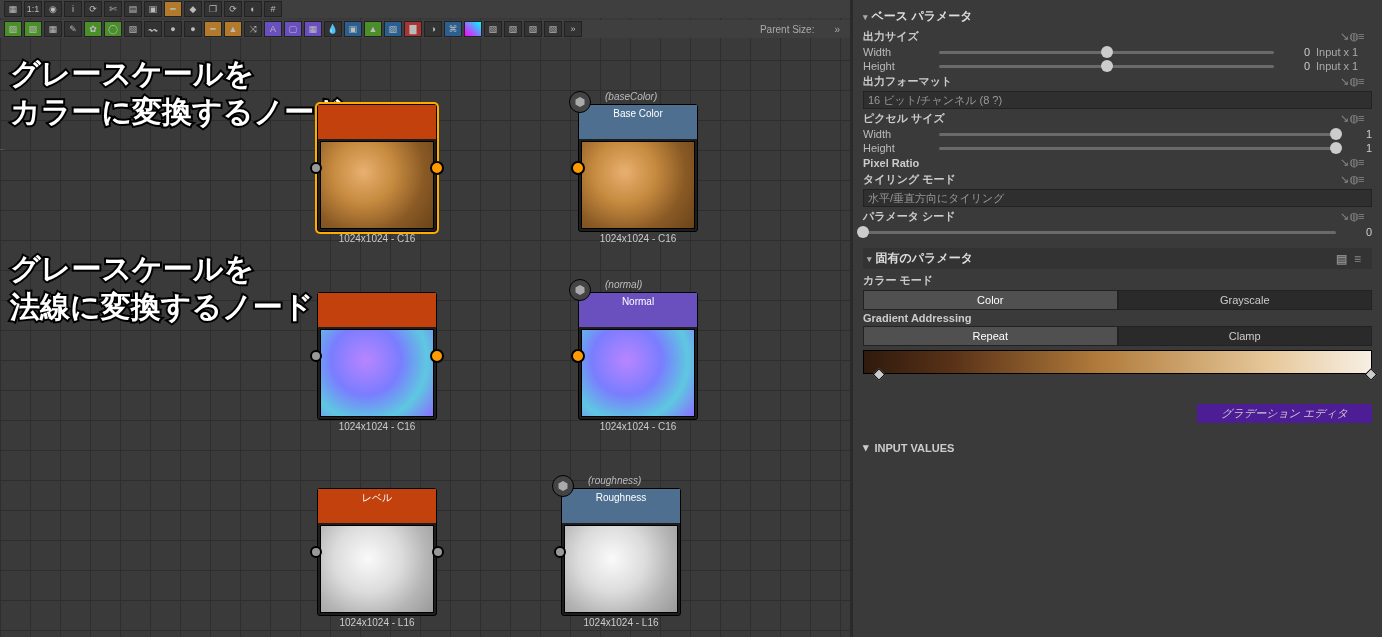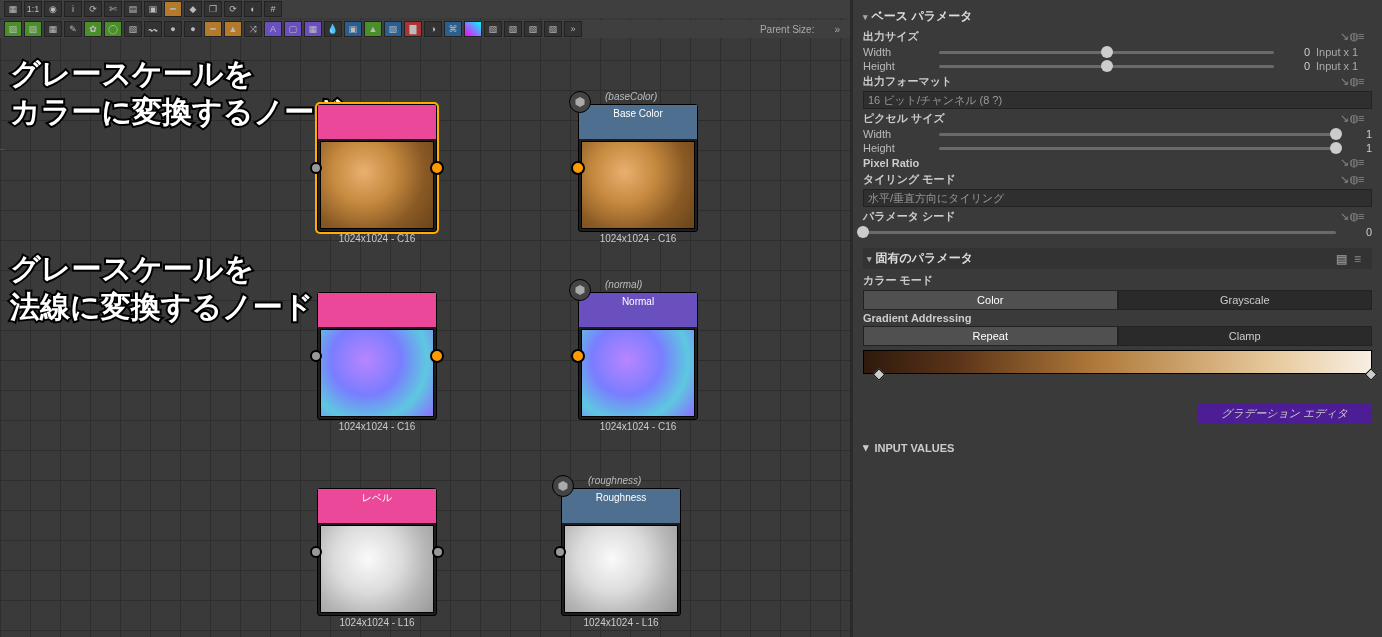--- a/index.html
+++ b/index.html
@@ -68,21 +68,21 @@
   border: 1px solid #000;
   border-radius: 3px;
   display: flex; flex-direction: column;
 }
 .node.selected { box-shadow: 0 0 0 2px #ffab00; }
 .node-header {
   height: 34px; line-height: 18px;
   text-align: center; font-size: 10px; color: #fff;
   background: #4e6f8f;
 }
-.node-header.green { background: #ec4899; text-align: center; }
+.node-header.green { background: #c2410c; text-align: center; }
 .node-header.purple{ background: #6a4fbf; }
 .node-preview {
   flex: 1; margin: 2px;
   border: 1px solid #000;
 }
 .preview-brown {
   background: radial-gradient(circle at 38% 35%, #e8b070 0%, #c68a3f 35%, #8a5a25 68%, #6a4418 100%);
 }
 .preview-normal {
   background: radial-gradient(circle at 40% 35%, #b985ff 0%, #7a7dff 40%, #5ec8e0 70%, #8a6fff 100%);

